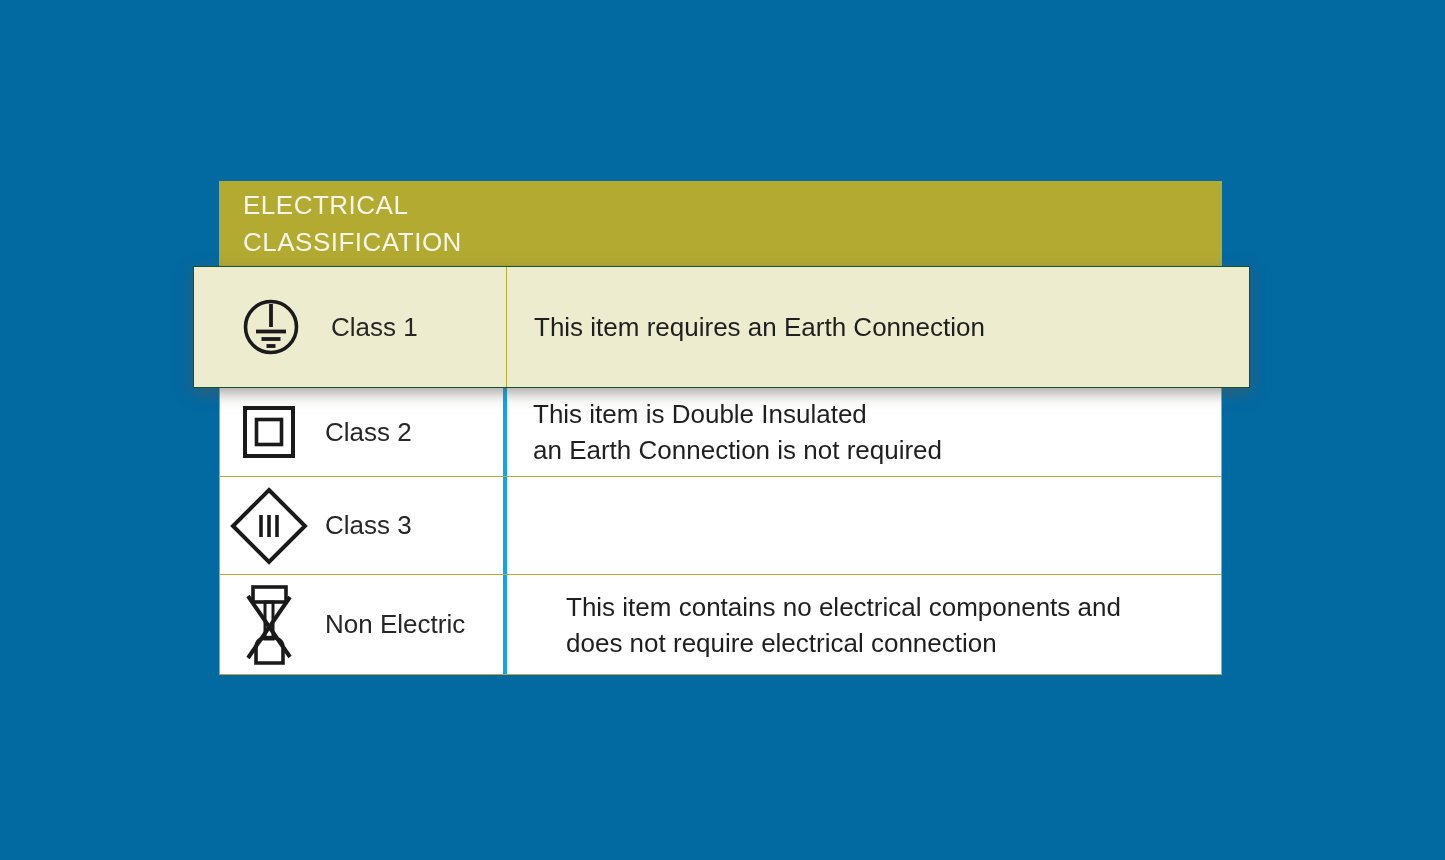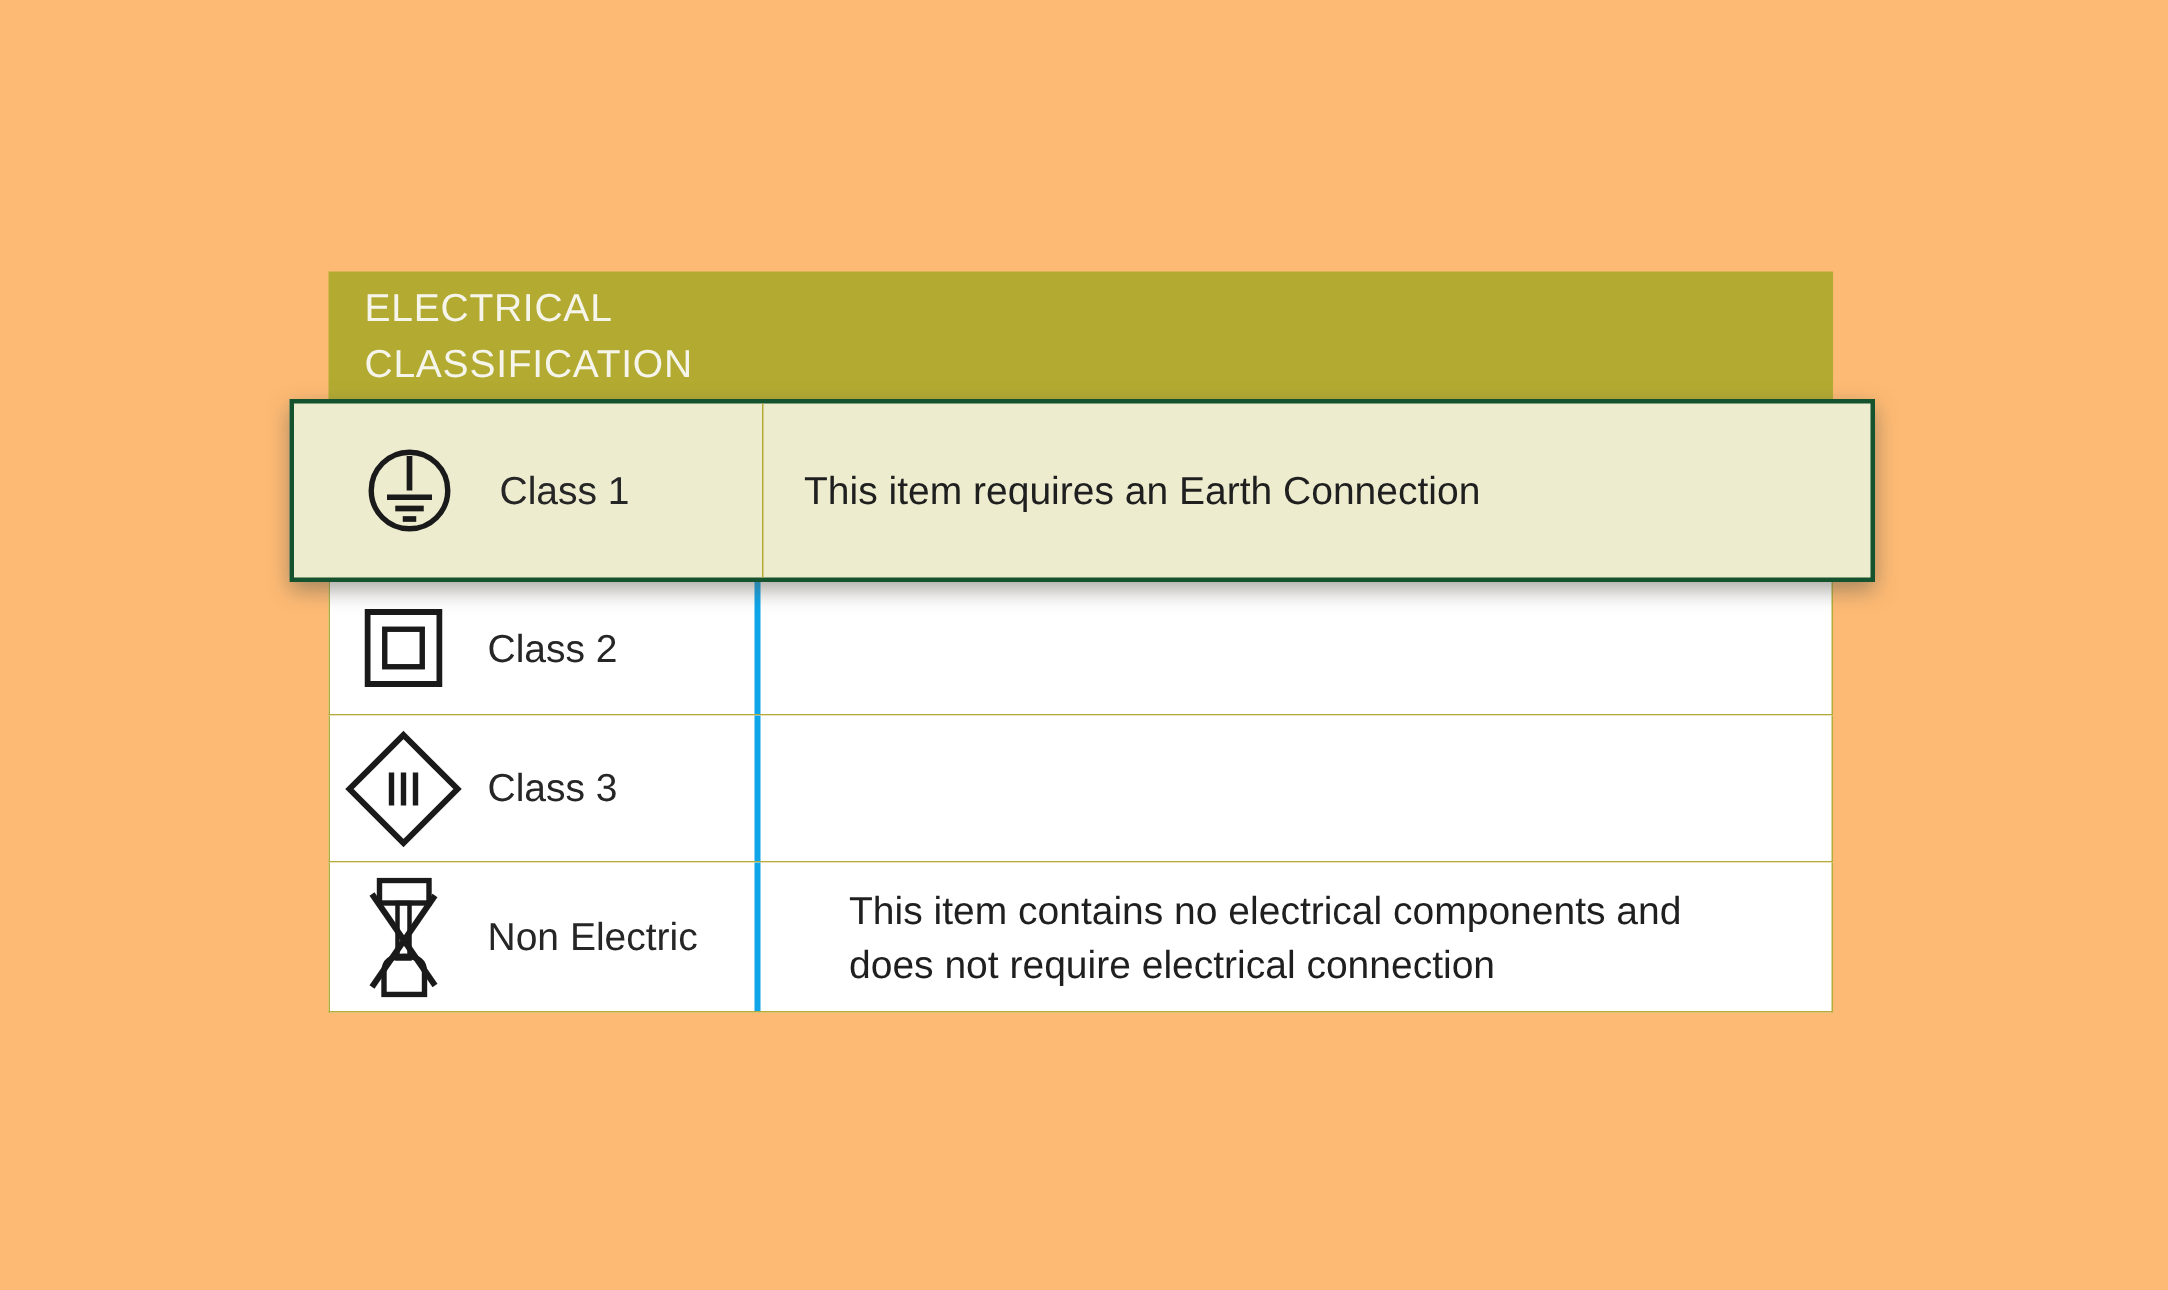--- a/index.html
+++ b/index.html
@@ -5,21 +5,21 @@
   html, body {
     margin: 0;
     padding: 0;
     background: #ffffff;
     font-family: "Liberation Sans", "DejaVu Sans", sans-serif;
   }
   .stage {
     position: relative;
     width: 1445px;
     height: 860px;
-    background: #fdba74;
+    background: #0369a1;
     overflow: hidden;
   }
   .table {
     position: absolute;
     left: 219px;
     top: 181px;
     width: 1003px;
   }
   * { box-sizing: border-box; }
 
@@ -88,21 +88,21 @@
   .row-4 { height: 100px; gap: 33px; }
 
   
   .row.highlight {
     position: relative;
     z-index: 2;
     margin-left: -26px;
     width: 1057px;
     height: 122px;
     background: #eeecce;
-    border: 3px solid #14532d;
+    border: 1px solid #14532d;
     box-shadow: 0 5px 14px rgba(90, 88, 78, 0.55);
   }
   .row.highlight .c1 {
     width: 313px;
     border-right: 1px solid #b3ab35;
   }
   .row.highlight .icon-box { margin-left: 37px; }
   .row.highlight .label { margin-left: 20px; }
   .row.highlight .c2 { padding-left: 27px; }
 
@@ -143,20 +143,22 @@
     <div class="row row-2">
       <div class="cell c1">
         <span class="icon-box">
           <svg width="52" height="52" viewBox="0 0 52 52">
             <rect x="2" y="2" width="48" height="48" stroke-width="4"></rect>
             <rect x="13.5" y="13.5" width="25" height="25" stroke-width="3.6"></rect>
           </svg>
         </span>
         <span class="label">Class 2</span>
       </div>
+      <div class="cell c2 def">This item is Double Insulated
+an Earth Connection is not required</div>
     </div>
 
     <div class="row row-3">
       <div class="cell c1">
         <span class="icon-box">
           <svg width="78" height="78" viewBox="0 0 78 78">
             <polygon points="39,3 75,39 39,75 3,39" stroke-width="4"></polygon>
             <line x1="31" y1="28" x2="31" y2="50" stroke-width="3.6"></line>
             <line x1="39" y1="28" x2="39" y2="50" stroke-width="3.6"></line>
             <line x1="47" y1="28" x2="47" y2="50" stroke-width="3.6"></line>

